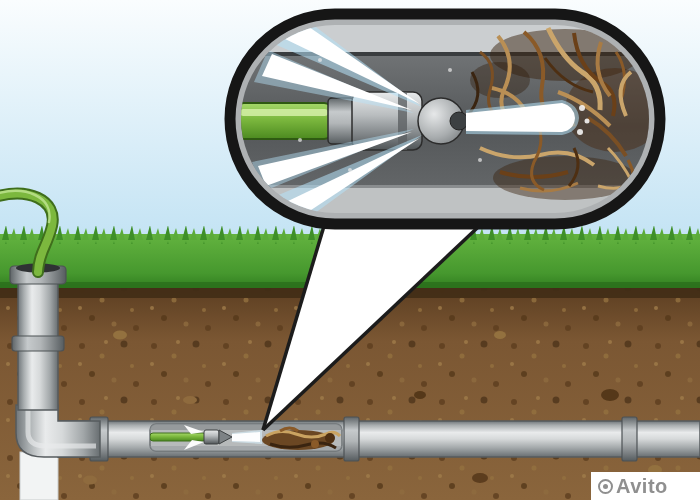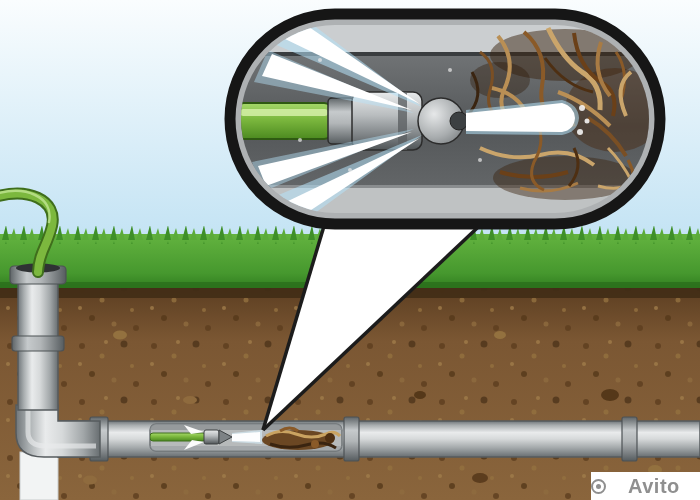--- a/index.html
+++ b/index.html
@@ -3,22 +3,22 @@
 <meta charset="utf-8">
 <style>
   html,body{margin:0;padding:0;background:#fff;}
   .stage{
     position:relative;width:700px;height:500px;overflow:hidden;
     font-family:"Liberation Sans",sans-serif;
   }
   .stage svg{position:absolute;left:0;top:0;}
   .watermark{
     position:absolute;left:591px;top:472px;width:109px;height:28px;
-    background:#ffffff;display:flex;align-items:center;gap:22px;
-    padding-left:0;box-sizing:border-box;
+    background:#ffffff;display:flex;align-items:center;gap:3px;
+    padding-left:7px;box-sizing:border-box;
   }
   .wm-icon{
     width:15px;height:15px;border:2.5px solid #8f8f8f;border-radius:50%;
     display:flex;align-items:center;justify-content:center;box-sizing:border-box;
   }
   .wm-dot{width:5px;height:5px;border-radius:50%;background:#8f8f8f;}
   .wm-text{
     font-size:20px;font-weight:600;color:#8f8f8f;letter-spacing:.5px;line-height:1;
   }
 </style>

